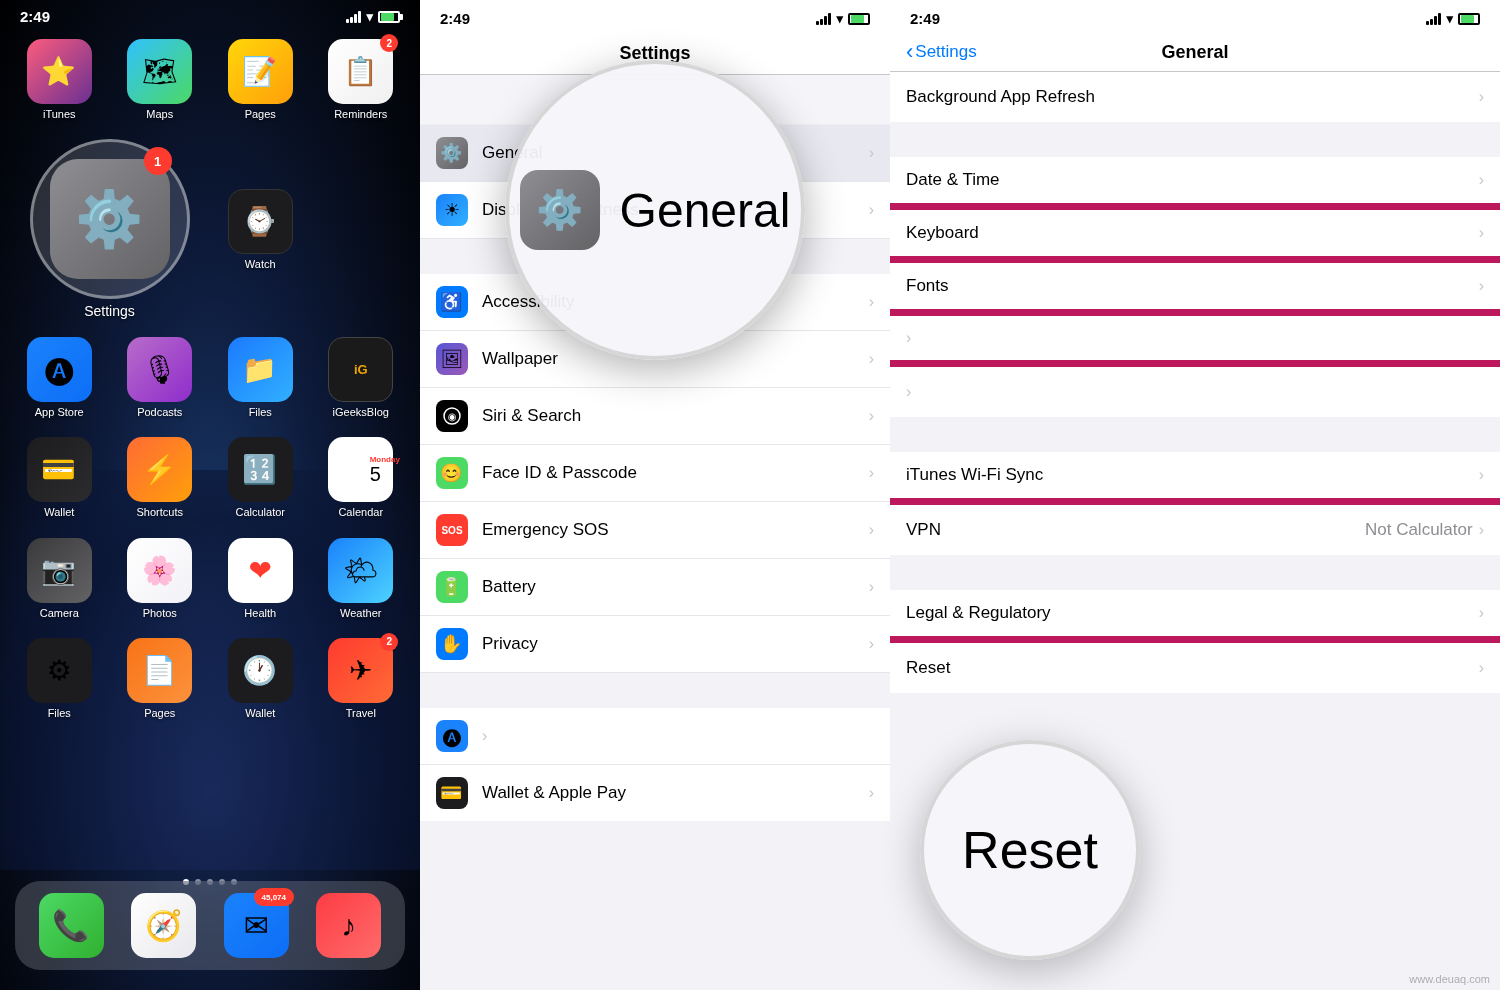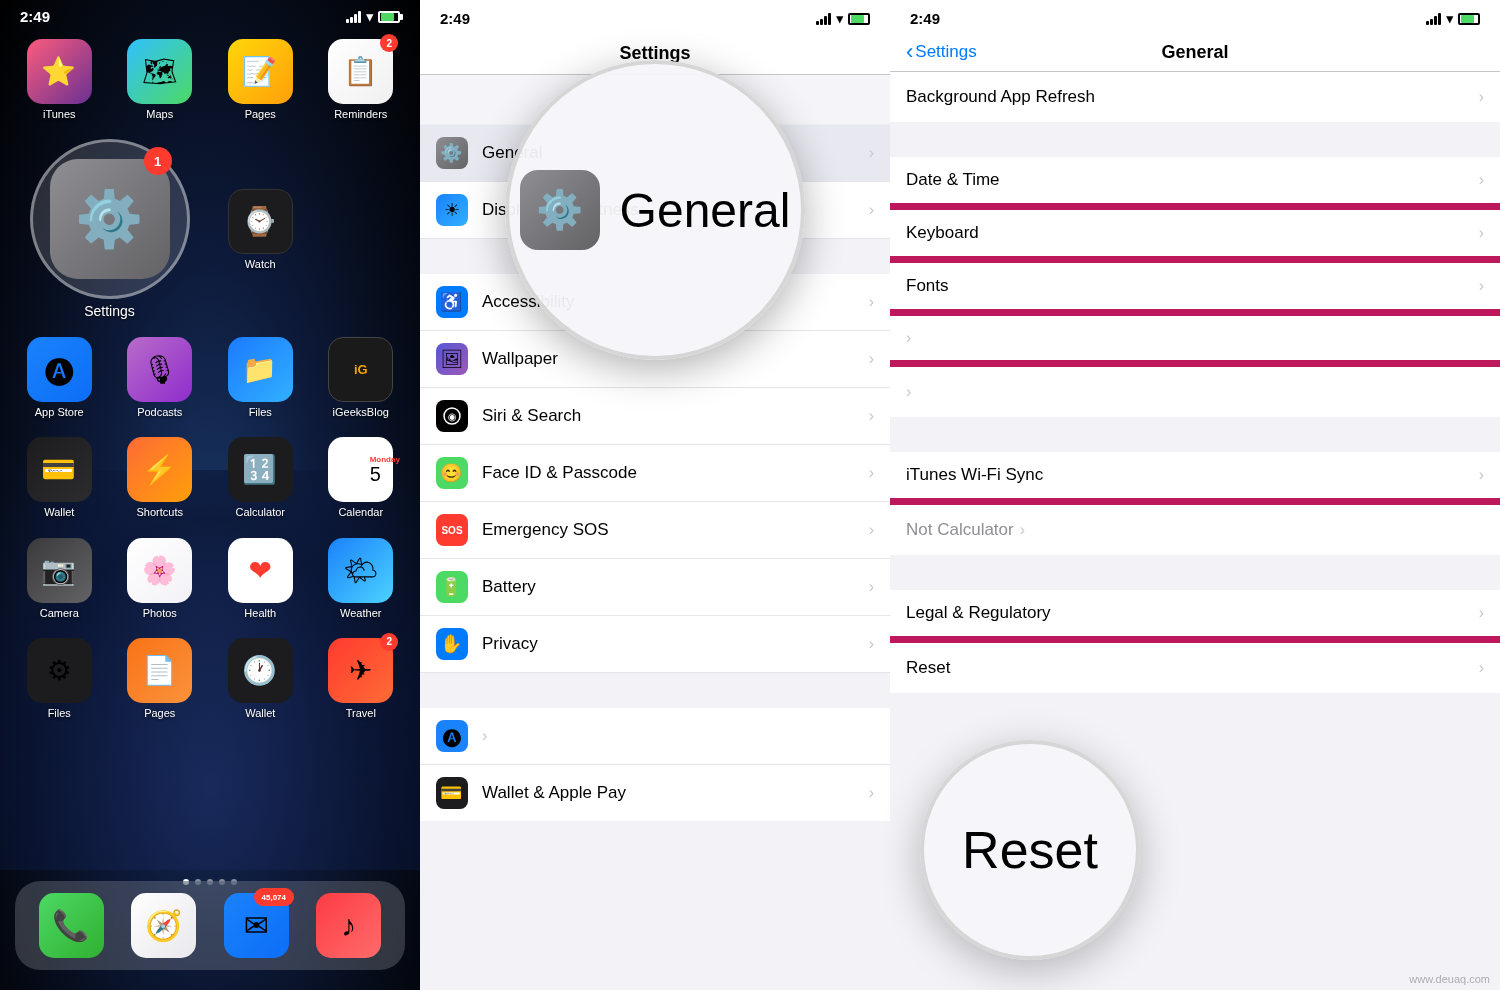--- a/index.html
+++ b/index.html
@@ -846,20 +846,21 @@
     <div class="general-section-gap"></div>
 
     <div class="settings-section">
 
       <div class="general-cell">
         <span class="general-cell-label">iTunes Wi-Fi Sync</span>
         <span class="general-cell-chevron">›</span>
       </div>
 
       <div class="general-cell">
+        <span class="general-cell-label">VPN</span>
         <span class="general-cell-value">Not Calculator</span>
         <span class="general-cell-chevron">›</span>
       </div>
     </div>
 
     <div class="general-section-gap"></div>
 
     <div class="settings-section">
 
       <div class="general-cell">

